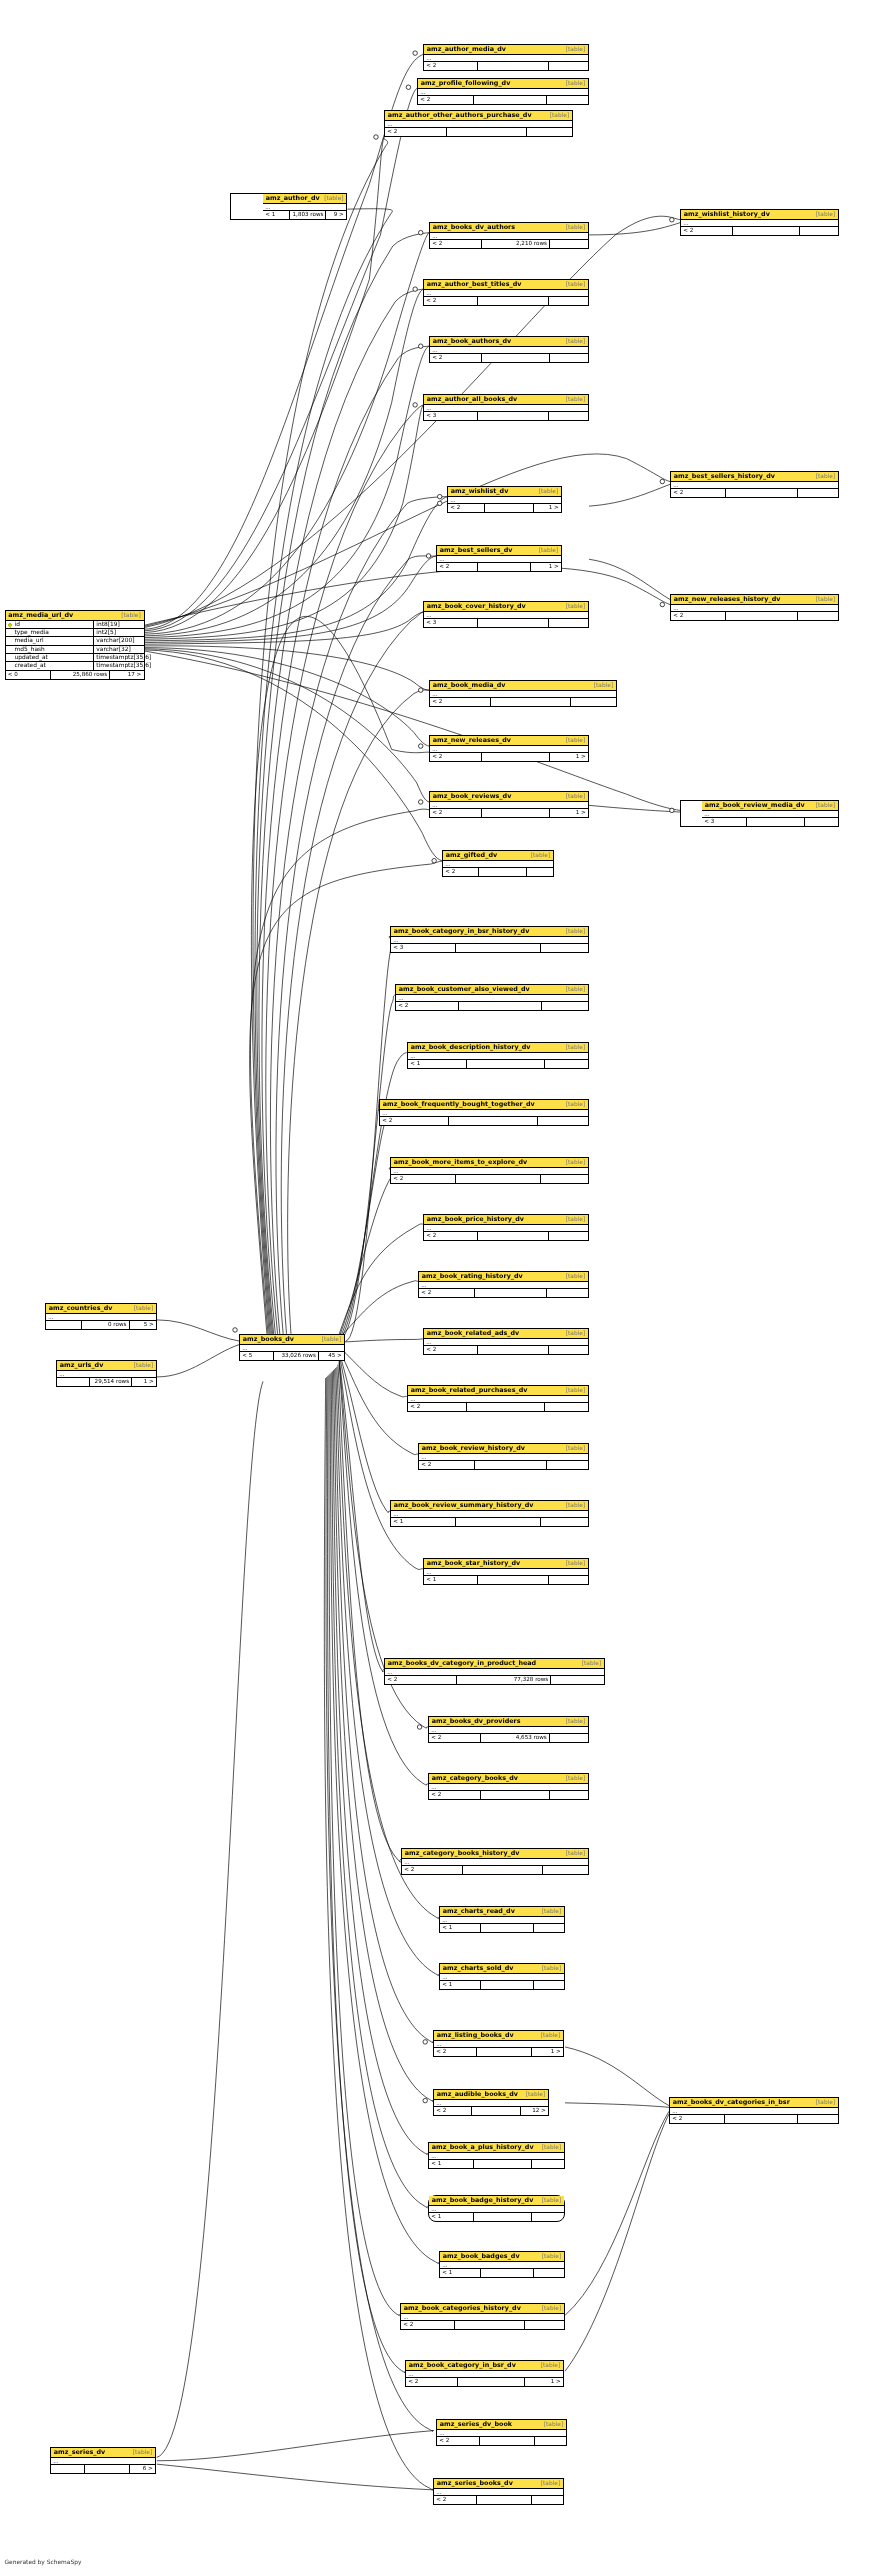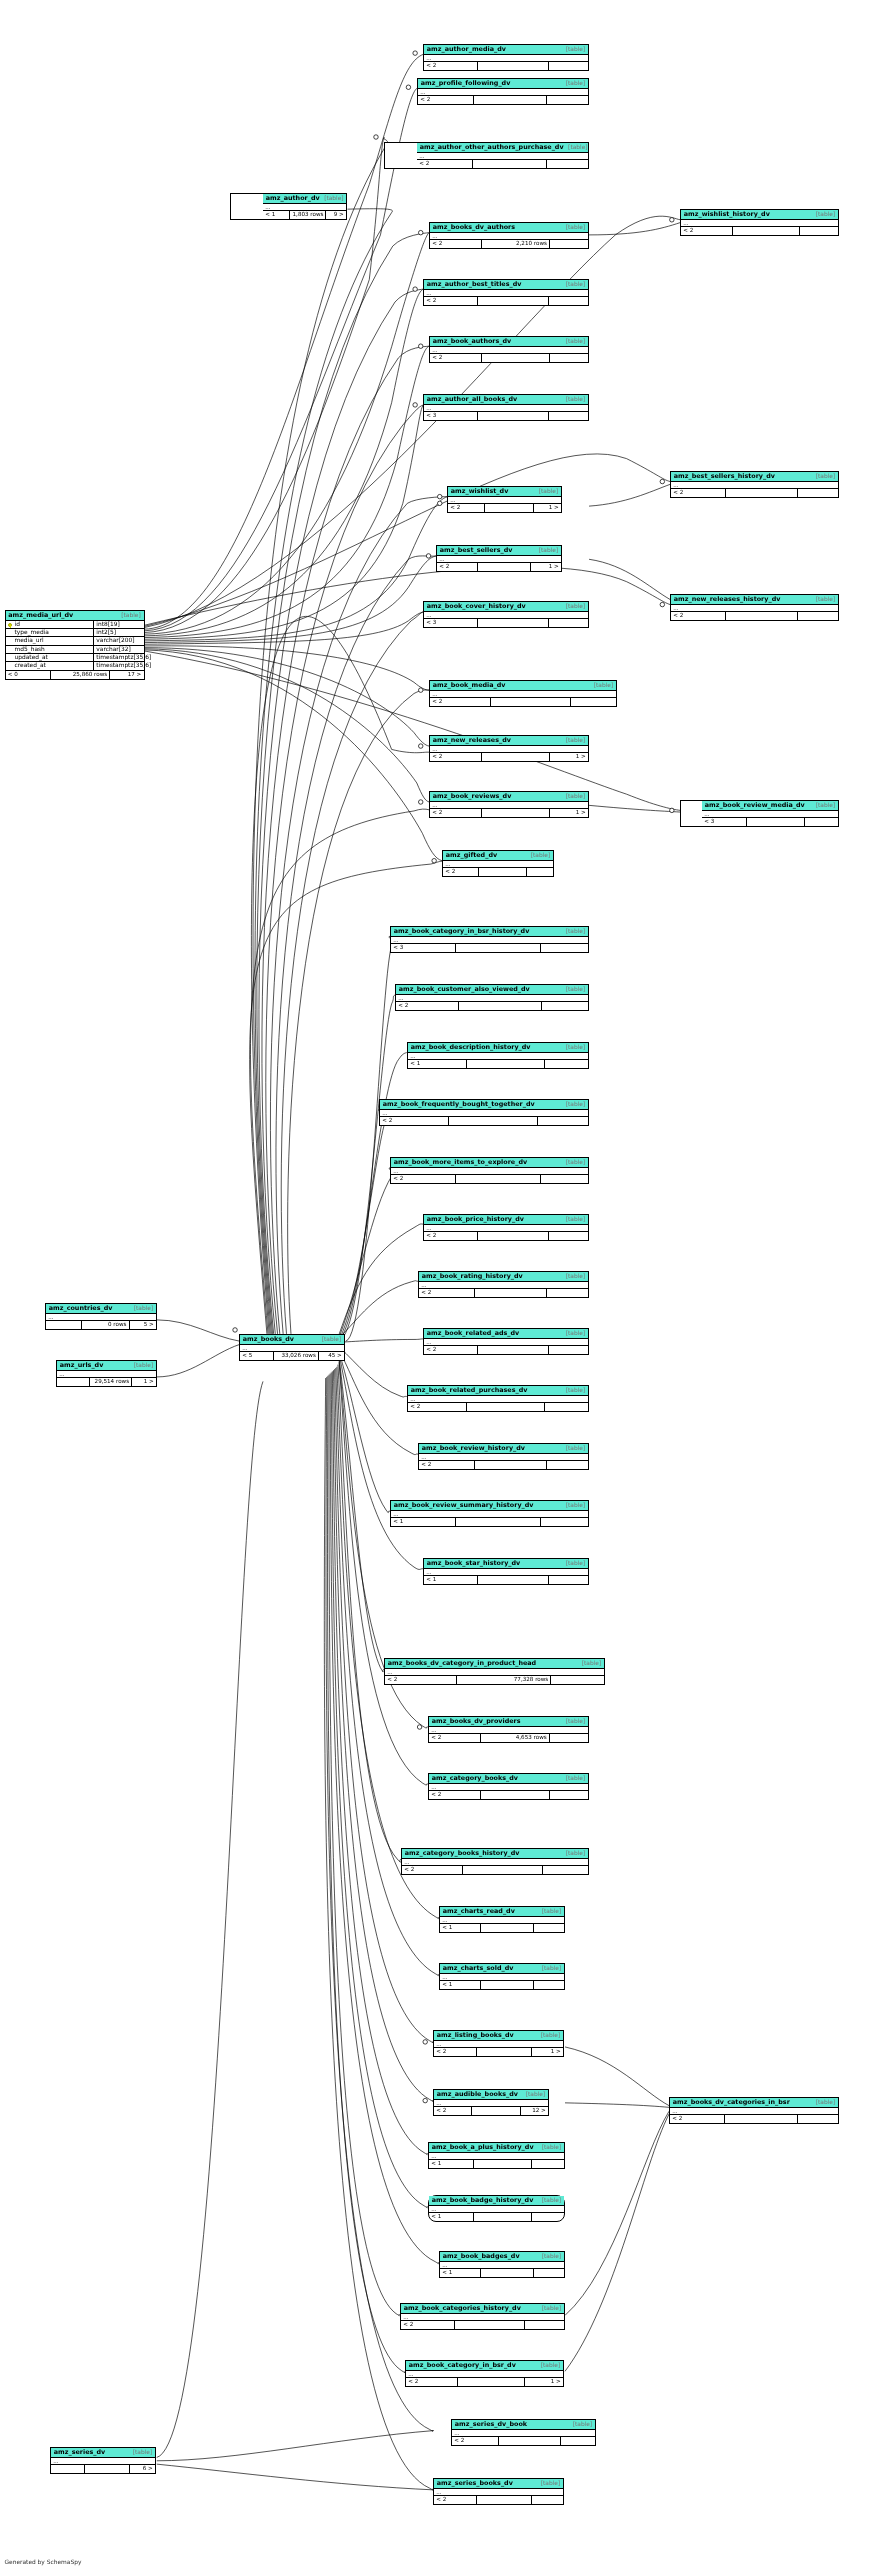--- a/index.html
+++ b/index.html
@@ -1,21 +1,21 @@
 <!DOCTYPE html>
 <html style="font-size:9px"><head>
 <meta charset="utf-8">
 <style>
   html,body{margin:0;padding:0;background:#ffffff;}
   body{font-family:"DejaVu Sans","Liberation Sans",sans-serif;}
   #canvas{position:relative;width:875px;height:2576px;background:#fff;overflow:hidden;}
   svg.edges{position:absolute;left:0;top:0;width:875px;height:2576px;pointer-events:none;}
   .tbl{position:absolute;border:1.1px solid #000;background:#fff;box-sizing:border-box;}
   .tbl .hdr{display:flex;align-items:center;justify-content:space-between;
-            background:#5eead4;border-bottom:0.6px solid #000;padding:0.6px 2.8px;height:9.5px;box-sizing:border-box;}
+            background:#fde047;border-bottom:0.6px solid #000;padding:0.6px 2.8px;height:9.5px;box-sizing:border-box;}
   .tbl .hdr .nm{font-weight:bold;font-size:6.4px;color:#000;white-space:nowrap;}
   .tbl .hdr .tag{font-size:5.9px;color:#777;margin-left:4.5px;white-space:nowrap;}
   .tbl .ell{height:7.8px;border-bottom:0.6px solid #000;font-size:5.6px;color:#333;padding:0 2.2px;
             line-height:6.2px;box-sizing:border-box;}
   .tbl .foot{display:flex;height:7.8px;box-sizing:border-box;font-size:5.6px;color:#000;}
   .tbl .foot .c{box-sizing:border-box;padding:0 2.2px;line-height:7.3px;overflow:hidden;white-space:nowrap;}
   .tbl .foot .c1{flex:0 0 33%;border-right:0.6px solid #000;text-align:left;}
   .tbl .foot .c2{flex:1 1 auto;border-right:0.6px solid #000;text-align:right;}
   .tbl .foot .c3{flex:0 0 24%;text-align:right;}
   
@@ -195,21 +195,21 @@
           <span class="nm">amz_profile_following_dv</span>
           <span class="tag">[table]</span>
         </div>
         <div class="ell">...</div>
         <div class="foot">
           <span class="c c1">&lt; 2</span>
           <span class="c c2"></span>
           <span class="c c3"></span>
         </div>
       </div>
-      <div class="tbl" style="left: 384px; top: 142px; width: 205px; padding-left: 32px;">
+      <div class="tbl" style="left: 384px; top: 110px; width: 189px;">
         <div class="hdr">
           <span class="nm">amz_author_other_authors_purchase_dv</span>
           <span class="tag">[table]</span>
         </div>
         <div class="ell">...</div>
         <div class="foot">
           <span class="c c1">&lt; 2</span>
           <span class="c c2"></span>
           <span class="c c3"></span>
         </div>
@@ -711,21 +711,21 @@
           <span class="nm">amz_book_category_in_bsr_dv</span>
           <span class="tag">[table]</span>
         </div>
         <div class="ell">...</div>
         <div class="foot">
           <span class="c c1">&lt; 2</span>
           <span class="c c2"></span>
           <span class="c c3">1 &gt;</span>
         </div>
       </div>
-      <div class="tbl" style="left: 451px; top: 2419px; width: 145px;">
+      <div class="tbl" style="left: 436px; top: 2419px; width: 131px;">
         <div class="hdr">
           <span class="nm">amz_series_dv_book</span>
           <span class="tag">[table]</span>
         </div>
         <div class="ell">...</div>
         <div class="foot">
           <span class="c c1">&lt; 2</span>
           <span class="c c2"></span>
           <span class="c c3"></span>
         </div>

